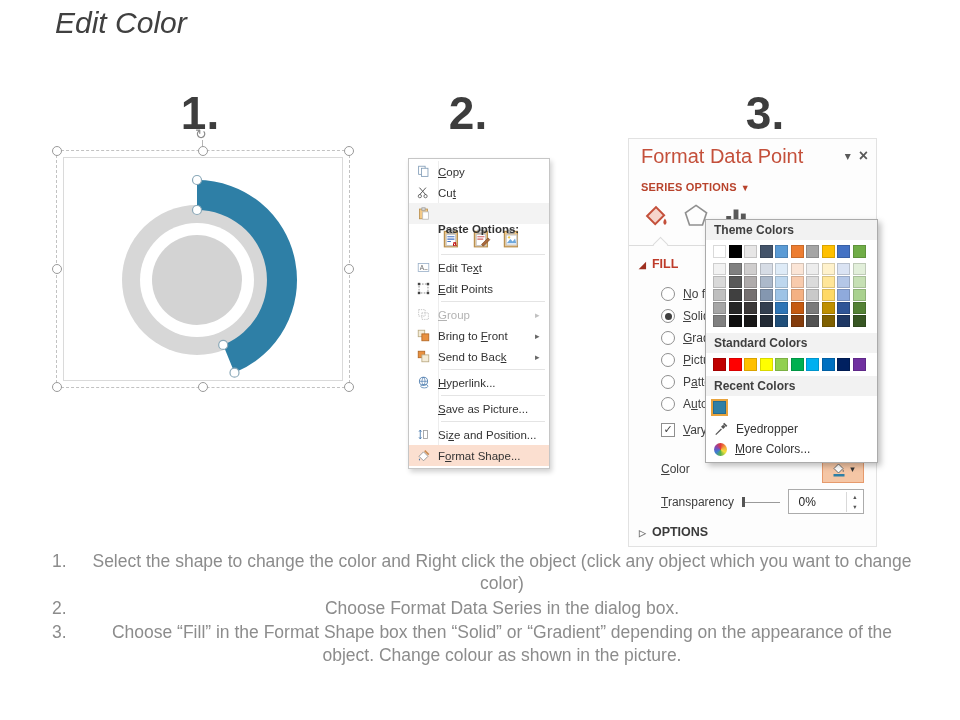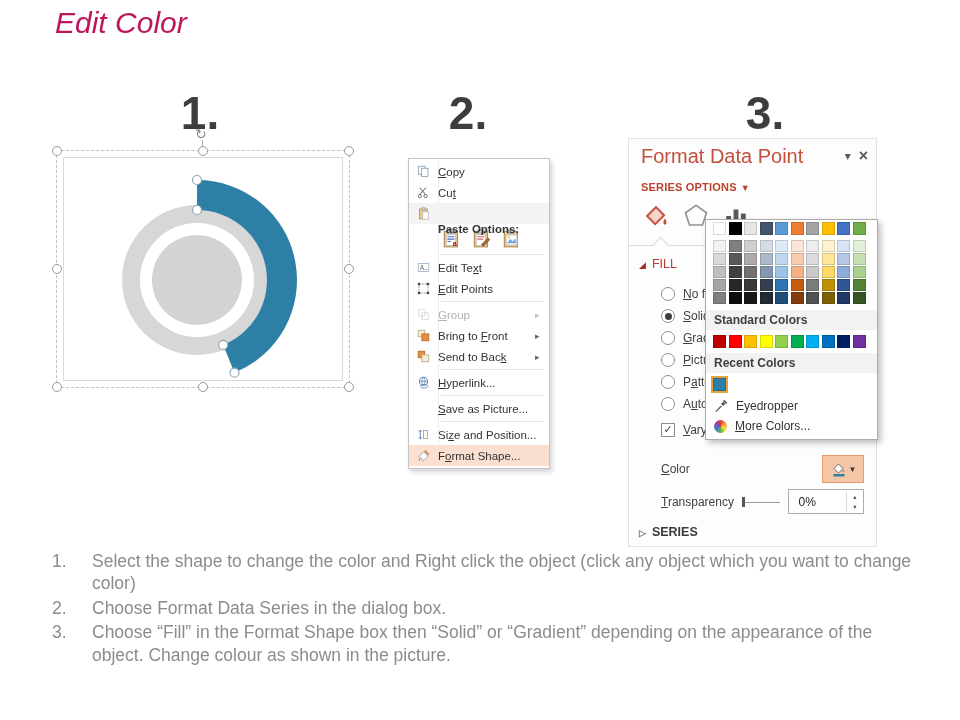--- a/index.html
+++ b/index.html
@@ -1,20 +1,20 @@
 <!DOCTYPE html>
 <html><head>
 <meta charset="utf-8">
 <style>
   html,body{margin:0;padding:0;background:#fff;}
   #canvas{position:relative;width:960px;height:720px;background:#ffffff;overflow:hidden;
           font-family:"Liberation Sans",sans-serif;color:#333;}
 
   
-  .slide-title{position:absolute;left:55px;top:6px;font-size:30px;font-style:italic;color:#be185d;}
+  .slide-title{position:absolute;left:55px;top:6px;font-size:30px;font-style:italic;color:#404040;}
 
   
   .step-num{position:absolute;width:80px;text-align:center;font-size:46px;font-weight:bold;color:#3d3d3d;}
   #step1-num{left:160px;top:86px;}
   #step2-num{left:428px;top:86px;}
   #step3-num{left:725px;top:86px;}
 
   
   .sel-outer{position:absolute;left:56px;top:150px;width:292px;height:236px;border:1px dashed #c2c2c2;}
   .sel-inner{position:absolute;left:6px;top:6px;right:6px;bottom:6px;border:1px solid #dadada;}
@@ -46,21 +46,21 @@
          border:1px solid #e2e2e2;font-size:12px;}
   .panel-title{position:absolute;left:12px;top:6px;font-size:20px;color:#c4503b;}
   .panel-top-icons{position:absolute;right:8px;top:10px;color:#5a5a5a;font-size:12px;display:flex;gap:8px;align-items:center;}
   .panel-top-icons .x{font-size:16px;font-weight:bold;line-height:12px;}
   .series-opt{position:absolute;left:12px;top:42px;font-size:11px;font-weight:bold;color:#b8432c;letter-spacing:.2px;}
   .series-opt .dd{font-size:9px;margin-left:4px;}
   .tab-icons{position:absolute;left:14px;top:64px;display:flex;gap:14px;align-items:flex-end;}
   .tab-line{position:absolute;left:0;right:0;top:106px;border-top:1px solid #dcdcdc;}
   .tab-notch{position:absolute;left:26px;top:100px;width:10px;height:10px;background:#fdfdfd;
              border-left:1px solid #dcdcdc;border-top:1px solid #dcdcdc;transform:rotate(45deg);}
-  .fill-hd{position:absolute;left:10px;top:118px;font-weight:normal;color:#be3b2a;font-size:12.5px;text-align:right;}
+  .fill-hd{position:absolute;left:10px;top:118px;font-weight:bold;color:#be3b2a;font-size:12.5px;text-align:right;}
   .fill-hd .tri{font-size:9px;margin-right:6px;color:#9e2f1f;}
   .opt{position:absolute;left:32px;display:flex;align-items:center;gap:8px;white-space:nowrap;}
   .radio{width:12px;height:12px;border:1px solid #8f8f8f;border-radius:50%;background:#fff;flex:0 0 12px;position:relative;}
   .radio.on::after{content:"";position:absolute;left:2.5px;top:2.5px;width:7px;height:7px;border-radius:50%;background:#3f3f3f;}
   .cbx{width:12px;height:12px;border:1px solid #8f8f8f;background:#fff;flex:0 0 12px;
        font-size:11px;line-height:11px;text-align:center;color:#3f3f3f;}
   .optl{color:#404040;}
   .color-row{position:absolute;left:32px;top:316px;right:12px;display:flex;align-items:center;}
   .color-lbl{flex:1;color:#404040;}
   .color-btn{width:40px;height:26px;background:#f5c6a5;border:1px solid #e69a6c;display:flex;
@@ -88,21 +88,21 @@
   .sw-grid .sw{height:12px;}
   .sw.sel{outline:2px solid #e8a33d;outline-offset:0;}
   .pk-item{display:flex;align-items:center;gap:8px;padding:3px 8px;color:#333;}
   .wheel{width:13px;height:13px;border-radius:50%;
          background:conic-gradient(#e03a3a,#f2a33c,#f2e23c,#58b14c,#3c7bd6,#8a46b0,#e03a3a);}
 
   
   .instr{position:absolute;left:52px;top:550px;width:860px;font-size:17.5px;color:#8c8c8c;line-height:1.28;}
   .instr .row{display:flex;margin-bottom:2px;}
   .instr .no{width:40px;flex:0 0 40px;}
-  .instr .tx{flex:1;}
+  .instr .tx{flex:1;text-align:center;}
 
   svg{display:block;}
 </style>
 </head>
 <body>
 
 <div id="canvas">
 
   <div class="slide-title">Edit Color</div>
 
@@ -395,25 +395,26 @@
       <span class="spin">
         <span class="val">0%</span>
         <span class="btns">
           <span>▴</span>
           <span>▾</span>
         </span>
       </span>
     </div>
 
     <div class="border-hd">
-      <span class="tri">▷</span><span>SERIES</span>
+      <span class="tri">▷</span><span>OPTIONS</span>
     </div>
   </div>
 
   <div class="picker">
+    <div class="pk-hd">Theme Colors</div>
     <div class="sw-row">
         <div class="sw" style="background: rgb(255, 255, 255);"></div>
         <div class="sw" style="background: rgb(0, 0, 0);"></div>
         <div class="sw" style="background: rgb(231, 230, 230);"></div>
         <div class="sw" style="background: rgb(68, 84, 106);"></div>
         <div class="sw" style="background: rgb(91, 155, 213);"></div>
         <div class="sw" style="background: rgb(237, 125, 49);"></div>
         <div class="sw" style="background: rgb(165, 165, 165);"></div>
         <div class="sw" style="background: rgb(255, 192, 0);"></div>
         <div class="sw" style="background: rgb(68, 114, 196);"></div>

